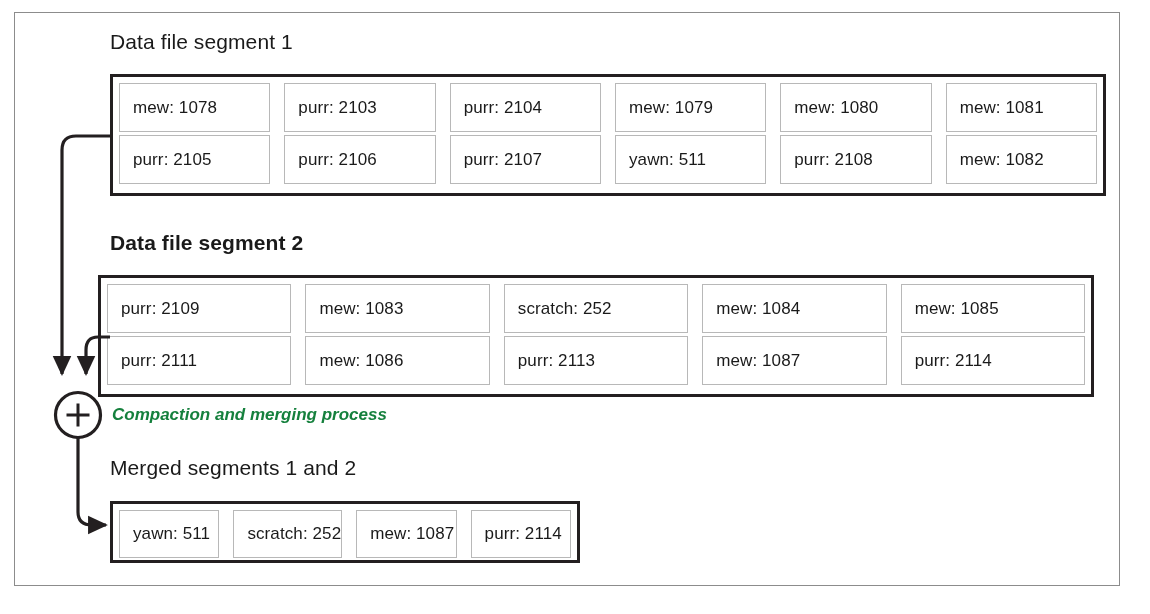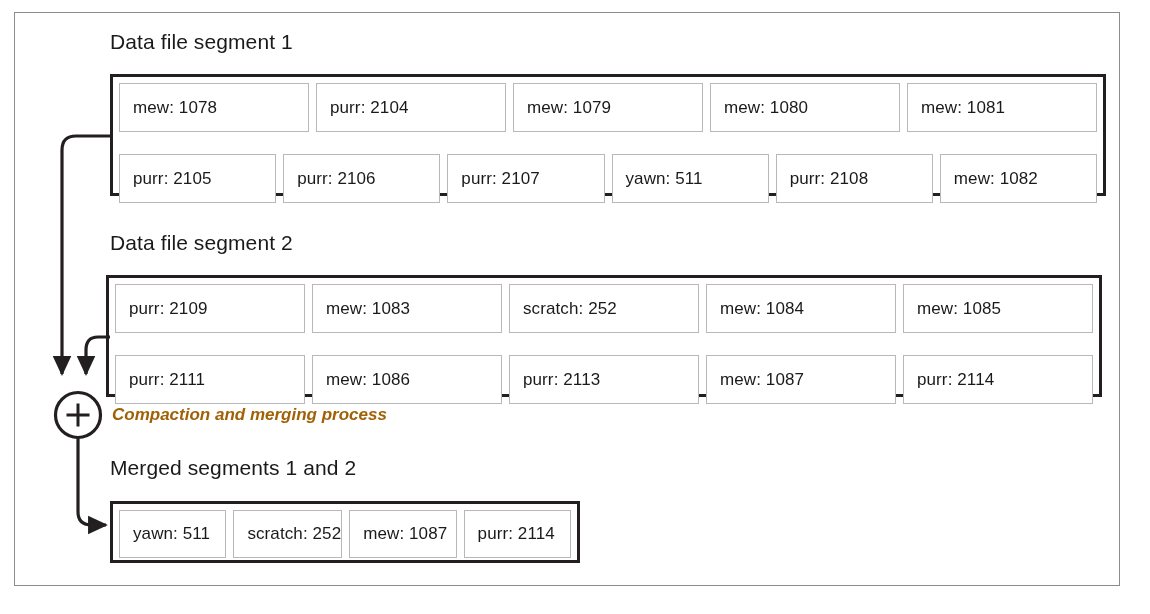--- a/index.html
+++ b/index.html
@@ -36,42 +36,42 @@
   
   .section-title {
     position: absolute;
     font-size: 21px;
     font-weight: 400;
     letter-spacing: 0.1px;
     color: #1a1a1a;
     white-space: nowrap;
   }
   #title-seg1 { left: 110px; top: 30px; }
-  #title-seg2 { left: 110px; top: 231px; }
+  #title-seg2 { left: 110px; top: 231px; font-weight: bold; }
   #title-merged { left: 110px; top: 456px; }
 
   
   .segment-box {
     position: absolute;
     border: 3px solid #231f20;
     background: #ffffff;
     box-sizing: border-box;
     padding: 6px 6px;
   }
   #box-seg1 { left: 110px; top: 74px; width: 996px; height: 122px; }
-  #box-seg2 { left: 106px; top: 275px; width: 996px; height: 122px; }
+  #box-seg2 { left: 98px; top: 275px; width: 996px; height: 122px; }
   #box-merged { left: 110px; top: 501px; width: 470px; height: 62px; }
 
   .row {
     display: flex;
-    gap: 7px;
+    gap: 14px;
     height: 49px;
   }
   #box-seg1 .row + .row,
-  #box-seg2 .row + .row { margin-top: 22px; }
+  #box-seg2 .row + .row { margin-top: 3px; }
 
   .cell {
     flex: 1 1 0;
     border: 1.5px solid #b8b8b8;
     box-sizing: border-box;
     display: flex;
     align-items: center;
     padding-left: 13px;
     font-size: 17px;
     color: #1a1a1a;
@@ -85,21 +85,21 @@
   #box-merged .cell { flex: 1 1 0; }
 
   
   #caption-compaction {
     position: absolute;
     left: 112px;
     top: 405px;
     font-size: 17px;
     font-style: italic;
     font-weight: 600;
-    color: #a16207;
+    color: #15803d;
     white-space: nowrap;
   }
 
   
   #connectors {
     position: absolute;
     left: 0;
     top: 0;
     width: 1150px;
     height: 614px;
@@ -111,20 +111,21 @@
 
 <div id="figure">
 
   <div class="outer-frame"></div>
 
   <div class="section-title" id="title-seg1">Data file segment 1</div>
 
   <div class="segment-box" id="box-seg1">
     <div class="row">
       <div class="cell">mew: 1078</div>
+      <div class="cell">purr: 2103</div>
       <div class="cell">purr: 2104</div>
       <div class="cell">mew: 1079</div>
       <div class="cell">mew: 1080</div>
       <div class="cell">mew: 1081</div>
     </div>
     <div class="row">
       <div class="cell">purr: 2105</div>
       <div class="cell">purr: 2106</div>
       <div class="cell">purr: 2107</div>
       <div class="cell">yawn: 511</div>

